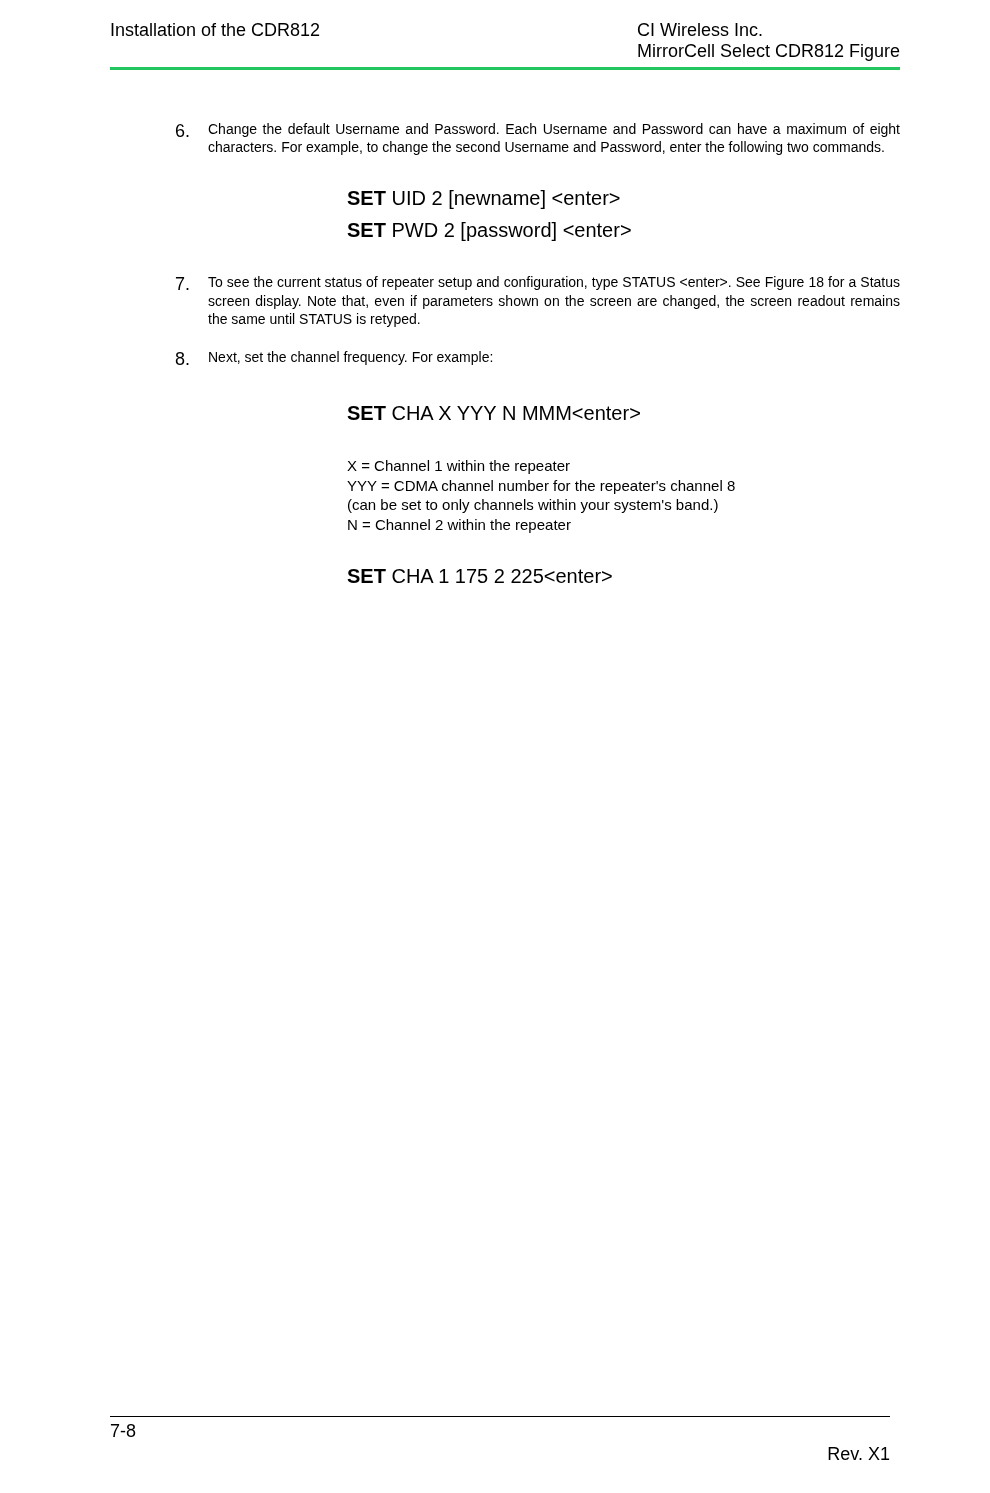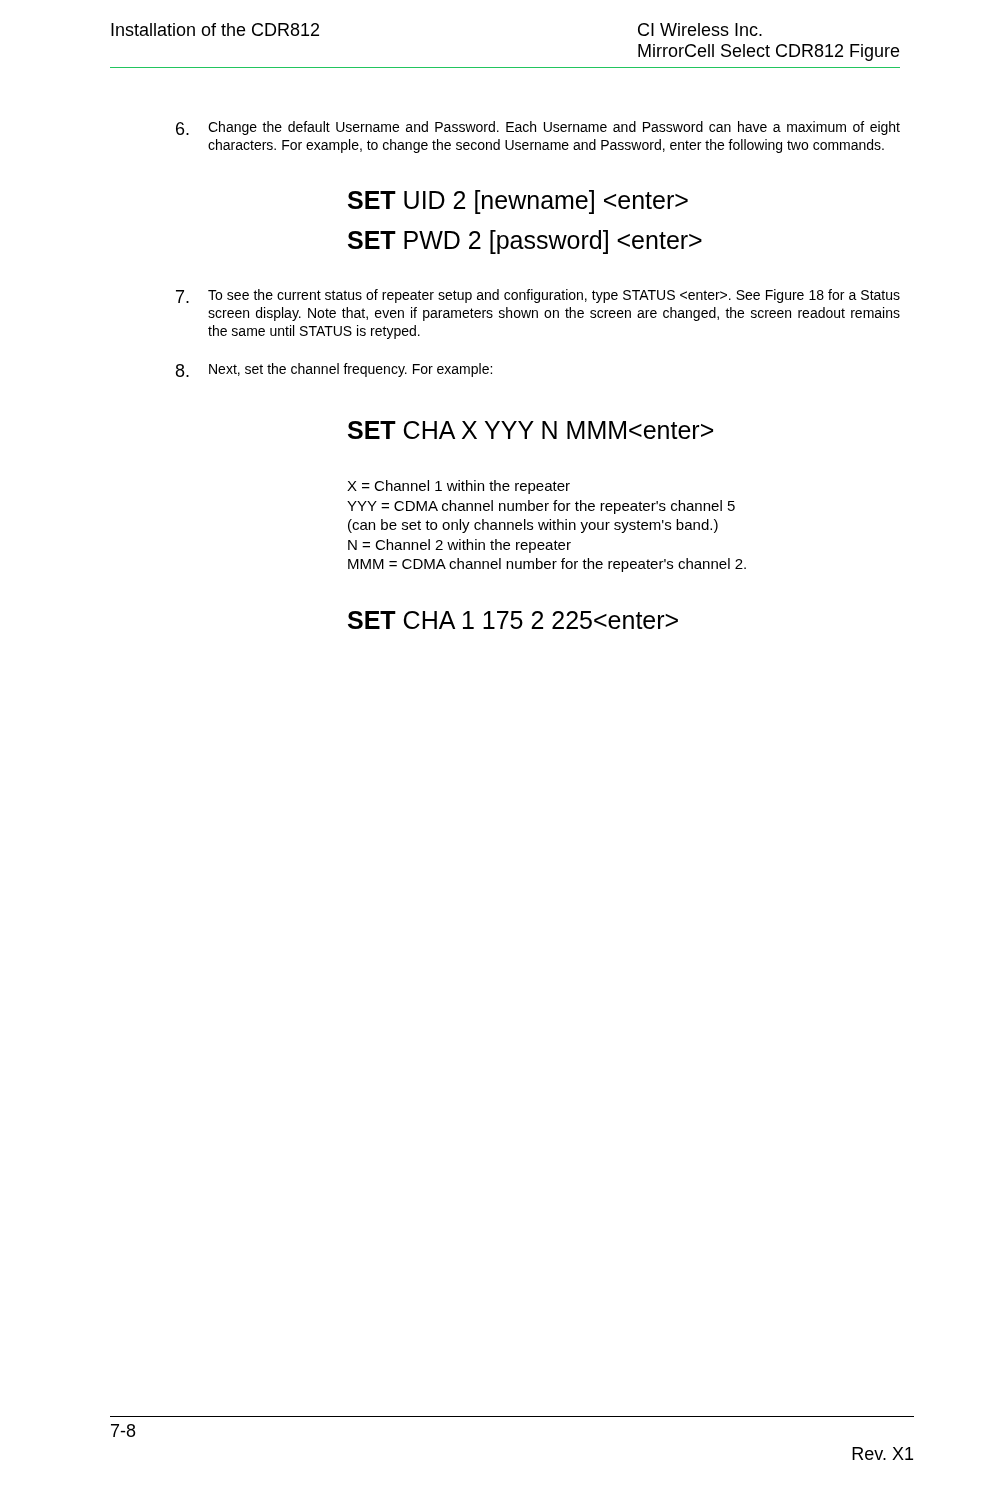--- a/index.html
+++ b/index.html
@@ -13,21 +13,21 @@
       background: #fff;
       font-family: Arial, Helvetica, sans-serif;
       color: #000;
       padding: 20px 90px 20px 110px;
       position: relative;
     }
     .header {
       display: flex;
       justify-content: space-between;
       align-items: flex-start;
-      border-bottom: 1px solid #22c55e;
+      border-bottom: 3px solid #22c55e;
       padding-bottom: 5px;
       margin-bottom: 50px;
     }
     .header-left {
       font-size: 18px;
     }
     .header-right {
       font-size: 18px;
     }
     .content {
@@ -43,41 +43,41 @@
       line-height: 1.3;
     }
     .list-body {
       flex: 1;
       font-size: 14px;
       line-height: 1.3;
       text-align: justify;
     }
     .command-block {
       padding-left: 172px;
-      font-size: 25px;
+      font-size: 20px;
       line-height: 1.45;
       margin-bottom: 28px;
       margin-top: 28px;
     }
     .command-line {
       margin-bottom: 3px;
     }
     .bold {
       font-weight: bold;
     }
     .explain-block {
       padding-left: 172px;
       font-size: 15px;
       line-height: 1.3;
       margin-bottom: 28px;
     }
     .footer {
       position: absolute;
       left: 110px;
-      right: 76px;
+      right: 100px;
       bottom: 28px;
     }
     .footer-line-top {
       border-top: 1px solid #000;
       padding-top: 4px;
       font-size: 18px;
     }
     .footer-rev {
       text-align: right;
       font-size: 18px;
@@ -122,24 +122,23 @@
   </div>
 
   <div class="command-block">
     <div class="command-line">
       <span class="bold">SET</span><span> CHA X YYY N MMM&lt;enter&gt;</span>
     </div>
   </div>
 
   <div class="explain-block">
     <div>X = Channel 1 within the repeater</div>
-    <div>YYY = CDMA channel number for the repeater's channel 5</div>
+    <div>YYY = CDMA channel number for the repeater's channel 8</div>
     <div>(can be set to only channels within your system's band.)</div>
     <div>N = Channel 2 within the repeater</div>
-    <div>MMM = CDMA channel number for the repeater's channel 2.</div>
   </div>
 
   <div class="command-block" style="margin-top:0;">
     <div class="command-line">
       <span class="bold">SET</span><span> CHA 1 175 2 225&lt;enter&gt;</span>
     </div>
   </div>
 
 </div>
 

